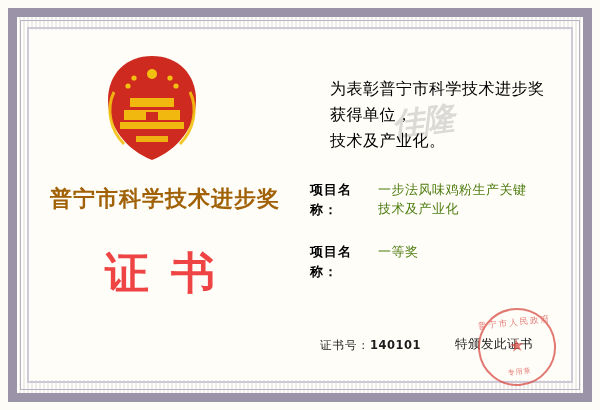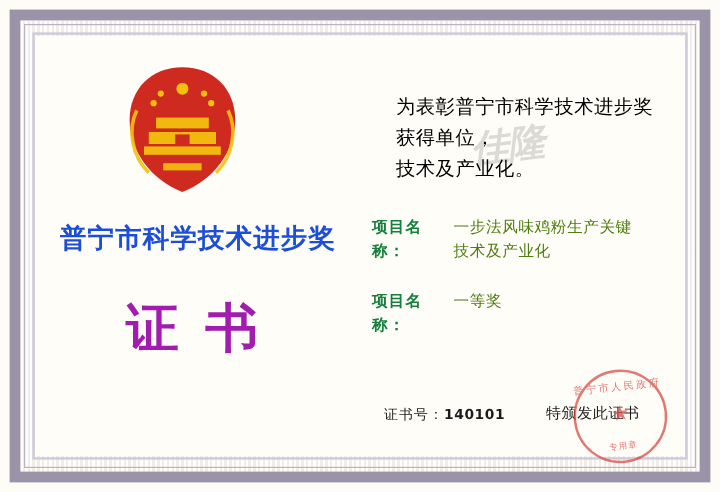--- a/index.html
+++ b/index.html
@@ -81,35 +81,35 @@
   .left-title {
     position: absolute;
     left: 50px;
     top: 184px;
     width: 220px;
     text-align: center;
     font-family: "DejaVu Sans", "Liberation Sans", sans-serif;
     font-weight: bold;
     font-size: 22px;
     letter-spacing: 1px;
-    color: #1d4ed8;
+    color: #a16207;
     white-space: nowrap;
   }
   .left-big {
     position: absolute;
     left: 50px;
     top: 244px;
     width: 220px;
     text-align: center;
     font-family: Liberation Sans, sans-serif;
     font-weight: bold;
     font-size: 44px;
     letter-spacing: 22px;
     text-indent: 22px;
-    color: #a21caf;
+    color: #ef4444;
     white-space: nowrap;
   }
 
   
   .intro {
     position: absolute;
     left: 330px;
     top: 76px;
     width: 230px;
     font-size: 16px;
@@ -127,21 +127,21 @@
     width: 260px;
   }
   .field-row {
     display: flex;
     align-items: flex-start;
     margin-bottom: 22px;
   }
   .field-label {
     font-size: 13px;
     font-weight: bold;
-    color: #15803d;
+    color: #000000;
     width: 68px;
     flex: 0 0 68px;
     letter-spacing: 1px;
     line-height: 20px;
   }
   .field-value {
     font-size: 13px;
     color: #4d7c0f;
     line-height: 20px;
     letter-spacing: 0.5px;

